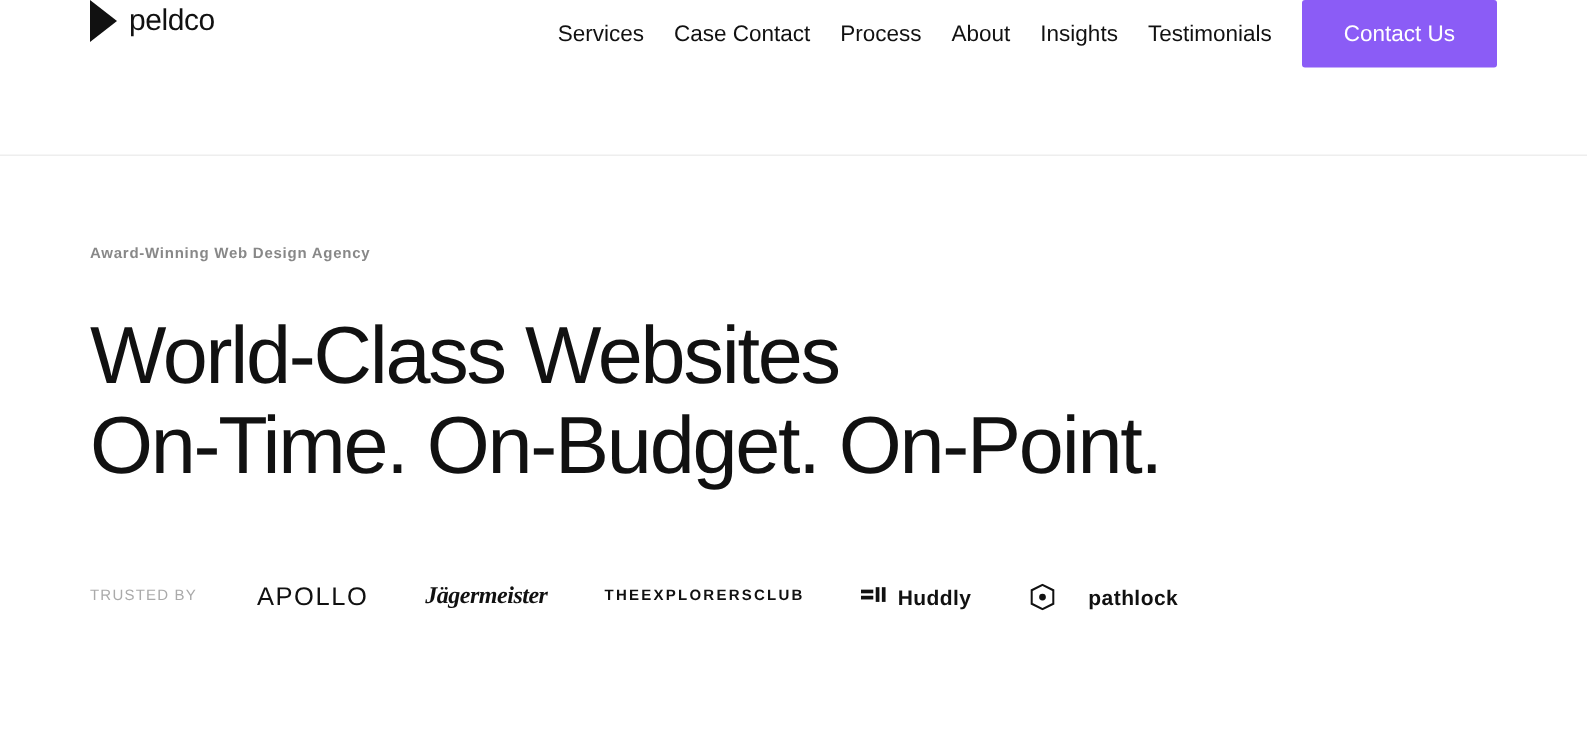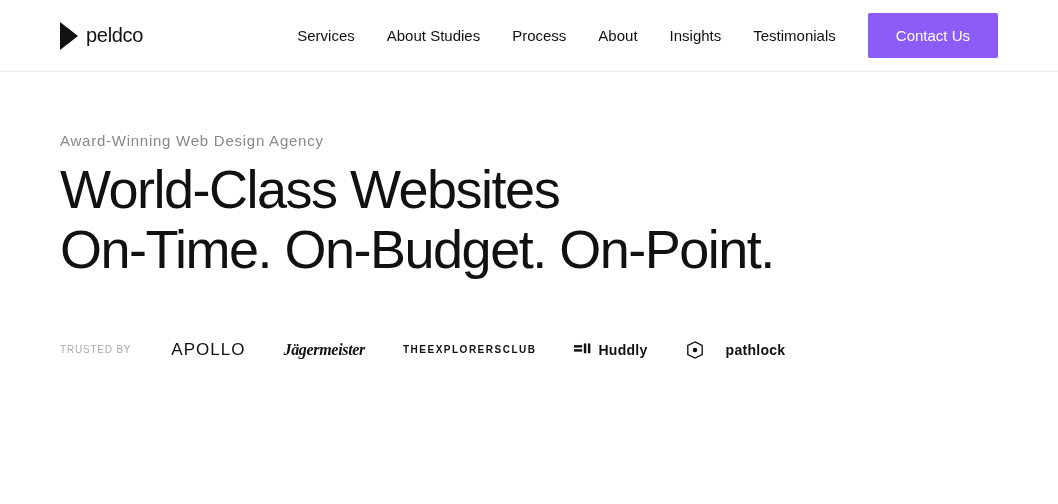--- a/index.html
+++ b/index.html
@@ -13,24 +13,24 @@
       background: #ffffff;
       color: #111111;
       width: 1058px;
       min-height: 504px;
       overflow-x: hidden;
     }
 
     
     header {
       display: flex;
-      align-items: center;
+      align-items: flex-start;
       justify-content: space-between;
       padding: 0 60px;
-      height: 72px;
+      height: 104px;
       border-bottom: 1px solid #eeeeee;
     }
 
     .logo-wrapper {
       display: flex;
       align-items: center;
       gap: 8px;
       text-decoration: none;
       color: #111;
     }
@@ -43,21 +43,21 @@
     .logo-text {
       font-size: 20px;
       font-weight: 500;
       letter-spacing: -0.3px;
       color: #111;
     }
 
     nav {
       display: flex;
       align-items: center;
-      gap: 32px;
+      gap: 20px;
     }
 
     .nav-link {
       font-size: 15px;
       color: #111;
       text-decoration: none;
       font-weight: 400;
       cursor: pointer;
     }
 
@@ -72,25 +72,25 @@
       border-radius: 2px;
       white-space: nowrap;
     }
 
     
     .hero {
       padding: 60px 60px 40px 60px;
     }
 
     .hero-eyebrow {
-      font-size: 15px;
+      font-size: 10px;
       letter-spacing: 0.05em;
       color: #888;
-      margin-bottom: 10px;
-      font-weight: 400;
+      margin-bottom: 32px;
+      font-weight: 700;
       text-transform: none;
     }
 
     .hero-headline {
       font-size: 54px;
       font-weight: 400;
       line-height: 1.12;
       letter-spacing: -1.5px;
       color: #111;
       margin-bottom: 60px;
@@ -186,21 +186,21 @@
 <header>
   <a class="logo-wrapper">
     <svg class="logo-icon" viewBox="0 0 18 28" fill="none" xmlns="http://www.w3.org/2000/svg">
       <path d="M0 0 L18 14 L0 28 Z" fill="#111111"></path>
     </svg>
     <span class="logo-text">peldco</span>
   </a>
 
   <nav>
     <a class="nav-link">Services</a>
-    <a class="nav-link">About Studies</a>
+    <a class="nav-link">Case Contact</a>
     <a class="nav-link">Process</a>
     <a class="nav-link">About</a>
     <a class="nav-link">Insights</a>
     <a class="nav-link">Testimonials</a>
     <button class="contact-btn">Contact Us</button>
   </nav>
 </header>
 
 <section class="hero">
   <p class="hero-eyebrow">Award-Winning Web Design Agency</p>

